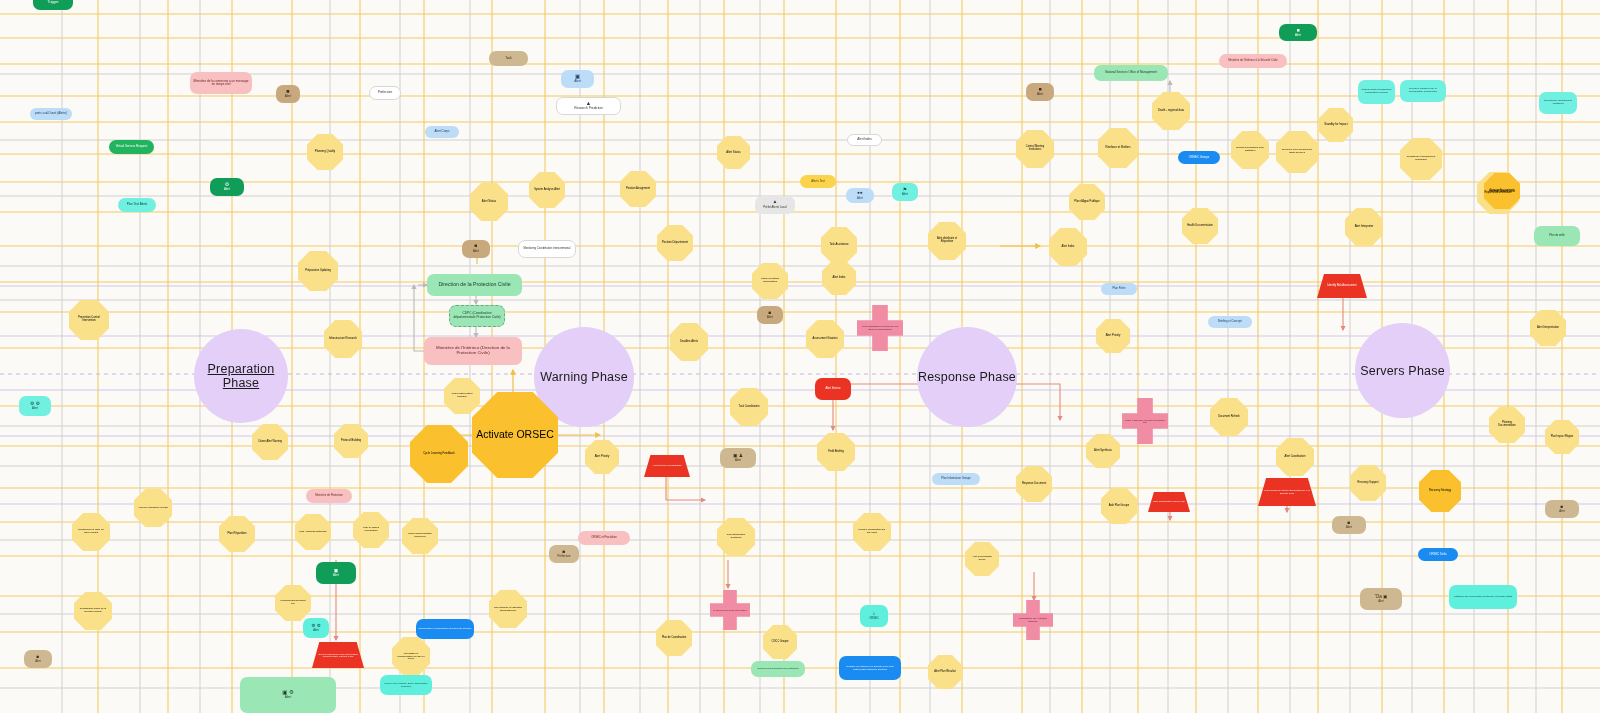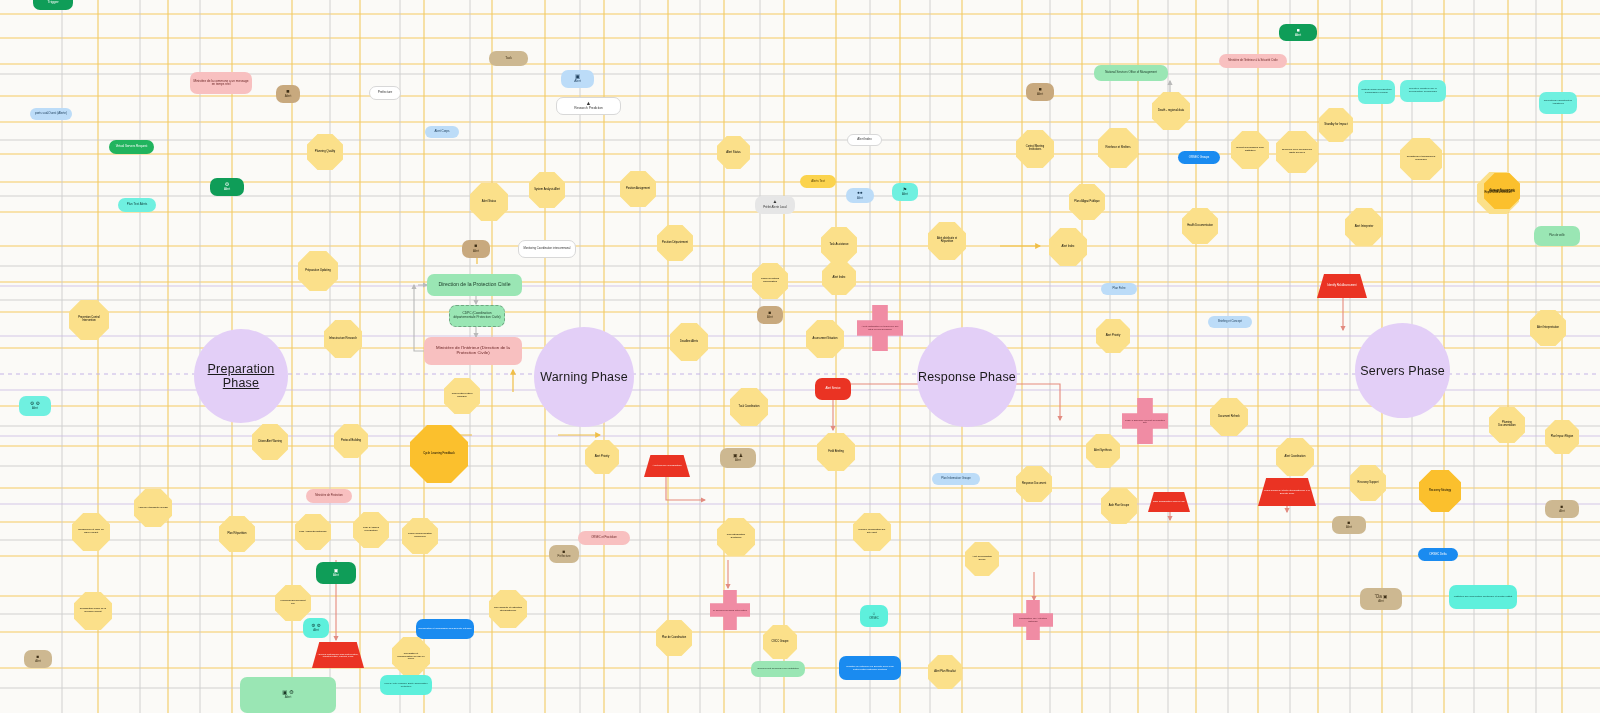--- a/index.html
+++ b/index.html
@@ -223,20 +223,24 @@
   <div class="phase" style="left:534px;top:327px;width:100px;height:100px;">
     <span>Warning Phase</span>
   </div>
   <div class="phase" style="left:917px;top:327px;width:100px;height:100px;">
     <span>Response Phase</span>
   </div>
   <div class="phase" style="left:1355px;top:323px;width:95px;height:95px;">
     <span>Servers Phase</span>
   </div>
 
+  <div class="node diamond" style="left:472px;top:392px;width:86px;height:86px;font-size:10.5px;">
+    <div class="dshape c-yellow"></div>
+    <span class="dtxt lbl">Activate ORSEC</span>
+  </div>
 
   <div class="node r-rect c-green" style="left:427px;top:274px;width:95px;height:22px;font-size:5.2px;">
     <span class="lbl">Direction de la Protection Civile</span>
   </div>
 
   <div class="node r-rect c-pink" style="left:424px;top:337px;width:98px;height:28px;font-size:4.4px;">
     <span class="lbl">Ministère de l'Intérieur (Direction de la Protection Civile)</span>
   </div>
 
   <div class="node r-rect c-green dash" style="left:449px;top:305px;width:56px;height:22px;font-size:3.2px;">

